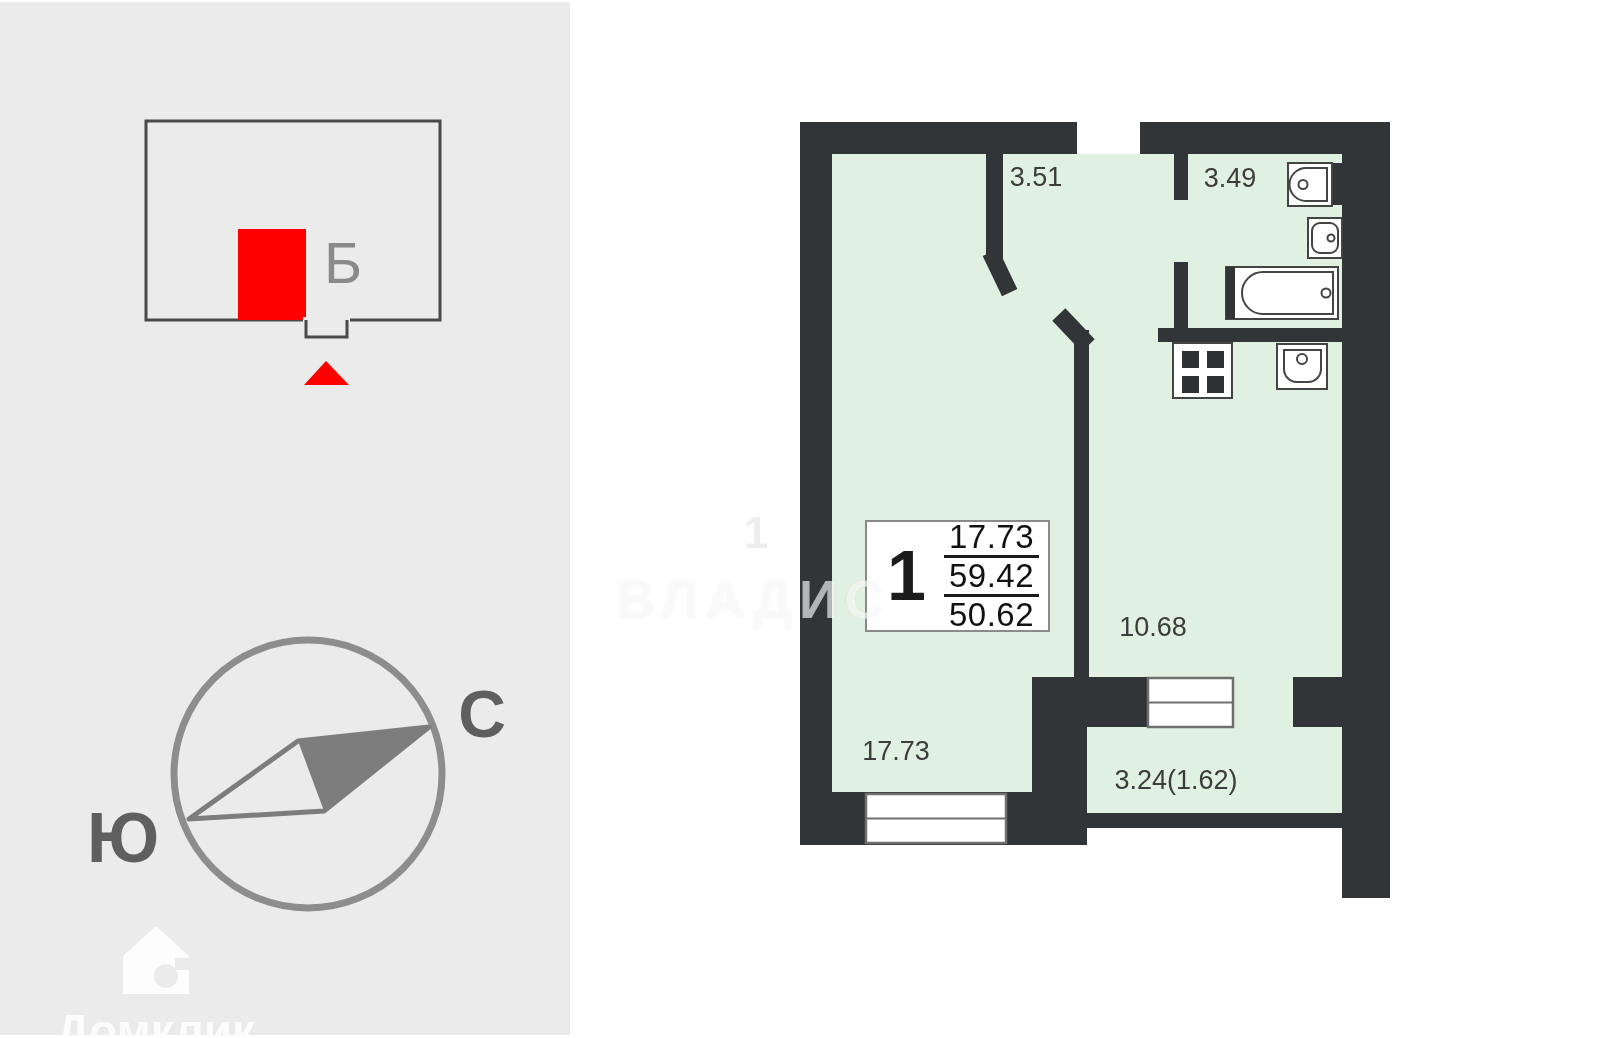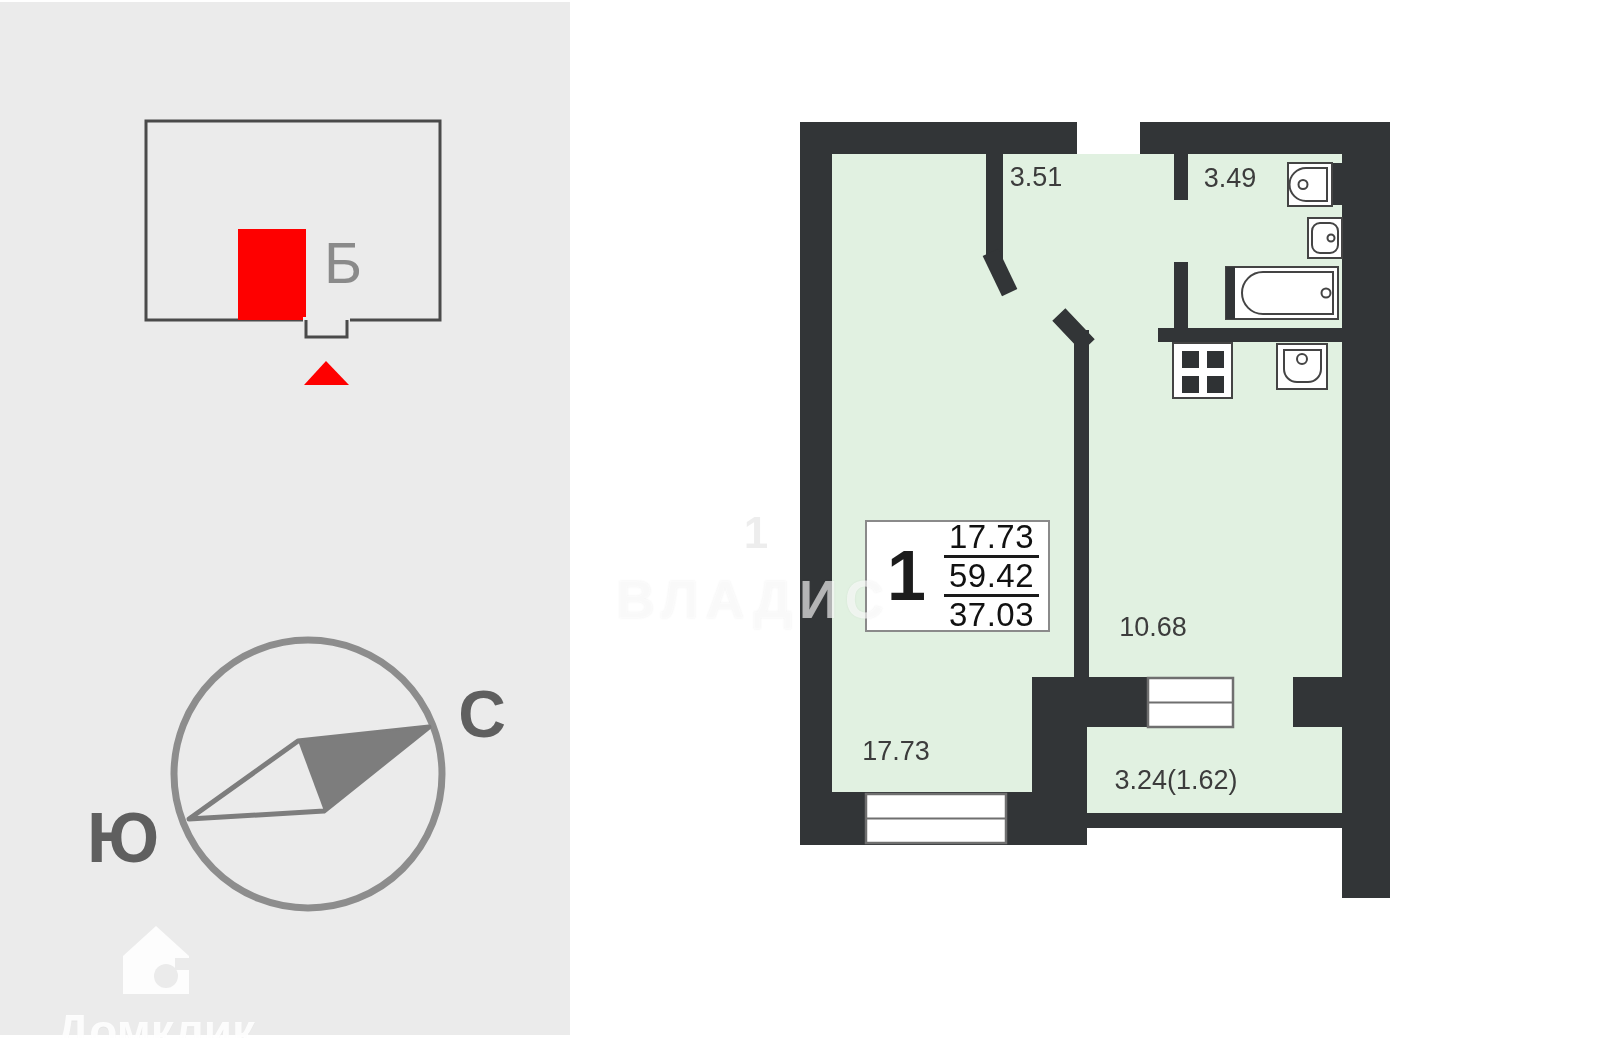--- a/index.html
+++ b/index.html
@@ -140,21 +140,21 @@
       <text x="896" y="760" text-anchor="middle" class="room-label">17.73</text>
       <text x="1176" y="789" text-anchor="middle" class="room-label">3.24(1.62)</text>
     </g>
   </svg>
 
   <div id="info-box">
     <div id="info-rooms">1</div>
     <div id="info-areas">
       <div class="area-row underlined">17.73</div>
       <div class="area-row underlined">59.42</div>
-      <div class="area-row">37.03</div>
+      <div class="area-row">50.62</div>
     </div>
   </div>
 
   <div id="vladis-watermark">
     <svg width="80" height="66" viewBox="616 492 80 66">
       <path d="M620,524 L658,494 L696,524 L696,556 L620,556 Z" fill="rgba(255,255,255,0.78)"></path>
       <text x="659" y="550" text-anchor="middle" font-size="44" font-weight="bold" fill="rgba(0,0,0,0.07)" font-family="Liberation Sans, sans-serif">1</text>
     </svg>
     <span id="vladis-text">ВЛАДИС</span>
   </div>

